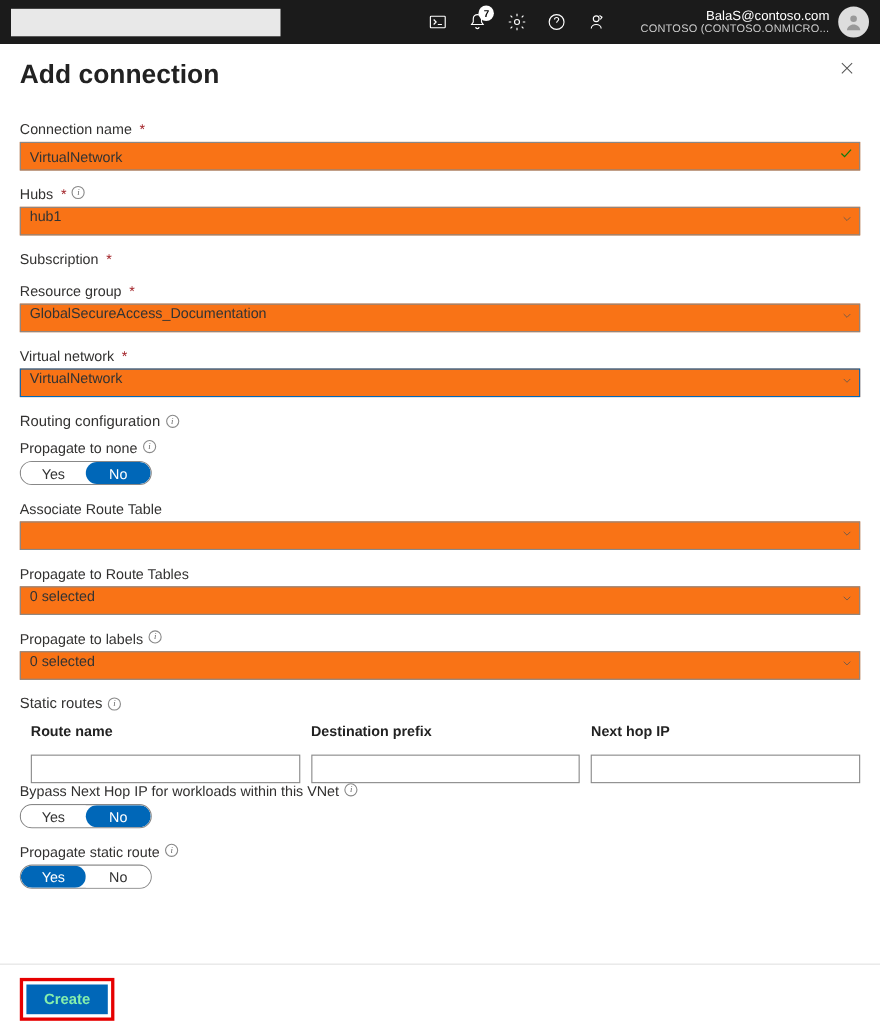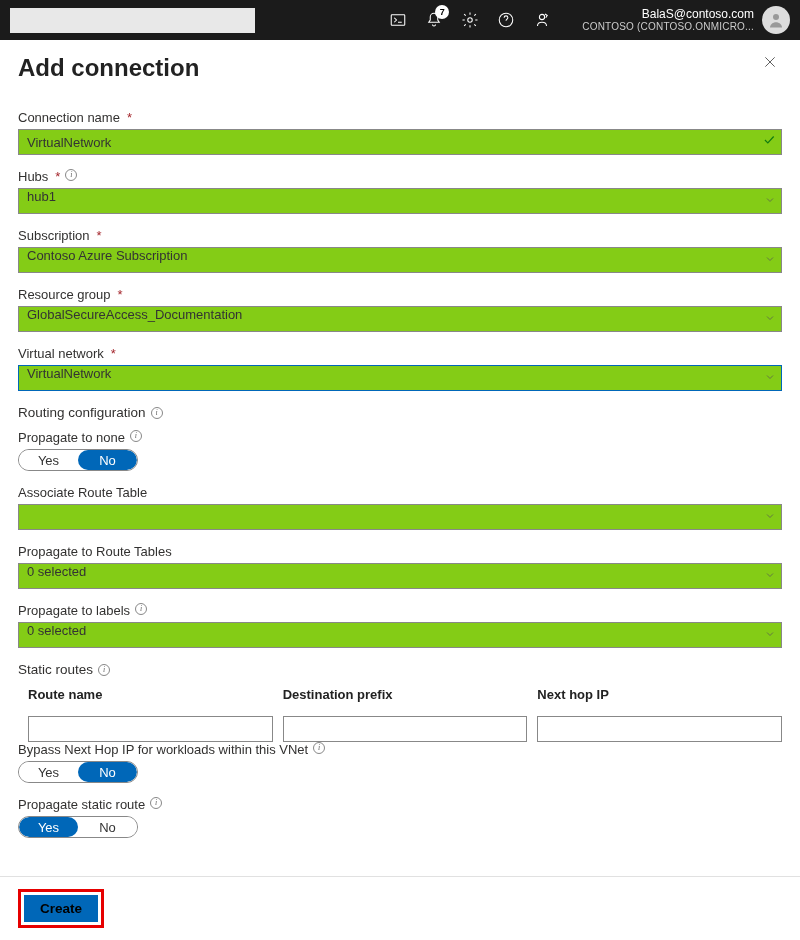--- a/index.html
+++ b/index.html
@@ -34,21 +34,21 @@
   .close-btn svg { width: 16px; height: 16px; stroke: #555; stroke-width: 1.4; }
 
   .field { margin-bottom: 14px; }
   .field-label { font-size: 13px; color: #323130; margin-bottom: 4px; display: flex; align-items: flex-start; gap: 5px; }
   .req { color: #a4262c; margin-left: 2px; }
   .info-icon { width: 12px; height: 12px; border: 1px solid #888; border-radius: 50%; display: inline-flex; align-items: center; justify-content: center; font-size: 8px; color: #666; font-style: italic; font-family: Georgia, serif; line-height:1; }
 
   .input-wrap { position: relative; }
   .text-input, .select-input {
     width: 100%; height: 26px; border: 1px solid #888; padding: 0 26px 0 8px;
-    font-size: 13px; color: #333; background: #84cc16; outline: none;
+    font-size: 13px; color: #333; background: #f97316; outline: none;
   }
   .select-input { cursor: pointer; }
   .focused { border: 1px solid #0067b8; }
   .chevron, .checkmark {
     position: absolute; right: 6px; top: 50%; transform: translateY(-50%);
     pointer-events: none;
   }
   .chevron svg { width: 12px; height: 12px; stroke: #555; stroke-width: 1.4; fill: none; }
   .checkmark svg { width: 14px; height: 14px; stroke: #107c10; stroke-width: 2; fill: none; }
 
@@ -68,21 +68,21 @@
   .routes-col { flex: 1; display: flex; flex-direction: column; }
   .routes-col .col-head { font-size: 13px; font-weight: 600; color: #222; margin-bottom: 14px; }
   .routes-col .col-input { height: 26px; border: 1px solid #888; padding: 0 8px; font-size: 13px; }
 
   .footer {
     position: absolute; bottom: 0; left: 0; right: 0; height: 64px;
     border-top: 1px solid #e1e1e1; display: flex; align-items: center; padding-left: 18px;
     background: #fff;
   }
   .create-btn {
-    background: #0067b8; color: #000000; font-size: 13.5px; font-weight: 600;
+    background: #0067b8; color: #86efac; font-size: 13.5px; font-weight: 600;
     border: none; padding: 6px 16px; cursor: pointer;
   }
   .create-highlight { border: 3px solid #e60000; padding: 3px; display: inline-block; }
 </style>
 </head>
 <body>
 
 <div class="top-header">
   <div class="top-left-blank"></div>
   <div class="top-icons">
@@ -167,26 +167,20 @@
             <path d="M6 9l6 6 6-6"></path>
           </svg></span>
     </div>
   </div>
 
   <div class="field">
     <div class="field-label">
       <span>Subscription</span>
         <span class="req">*</span>
     </div>
-    <div class="input-wrap">
-      <div class="select-input">Contoso Azure Subscription</div>
-      <span class="chevron"><svg viewBox="0 0 24 24">
-            <path d="M6 9l6 6 6-6"></path>
-          </svg></span>
-    </div>
   </div>
 
   <div class="field">
     <div class="field-label">
       <span>Resource group</span>
         <span class="req">*</span>
     </div>
     <div class="input-wrap">
       <div class="select-input">GlobalSecureAccess_Documentation</div>
       <span class="chevron"><svg viewBox="0 0 24 24">

